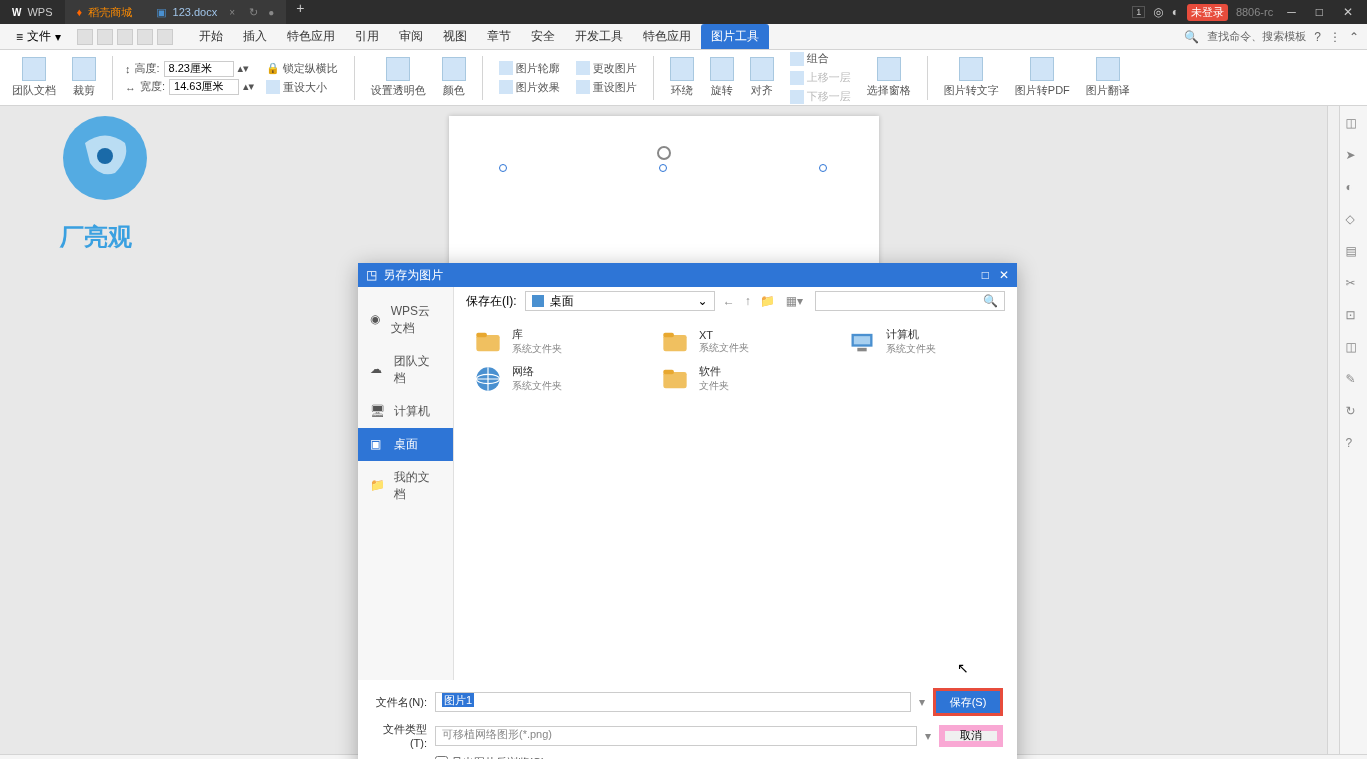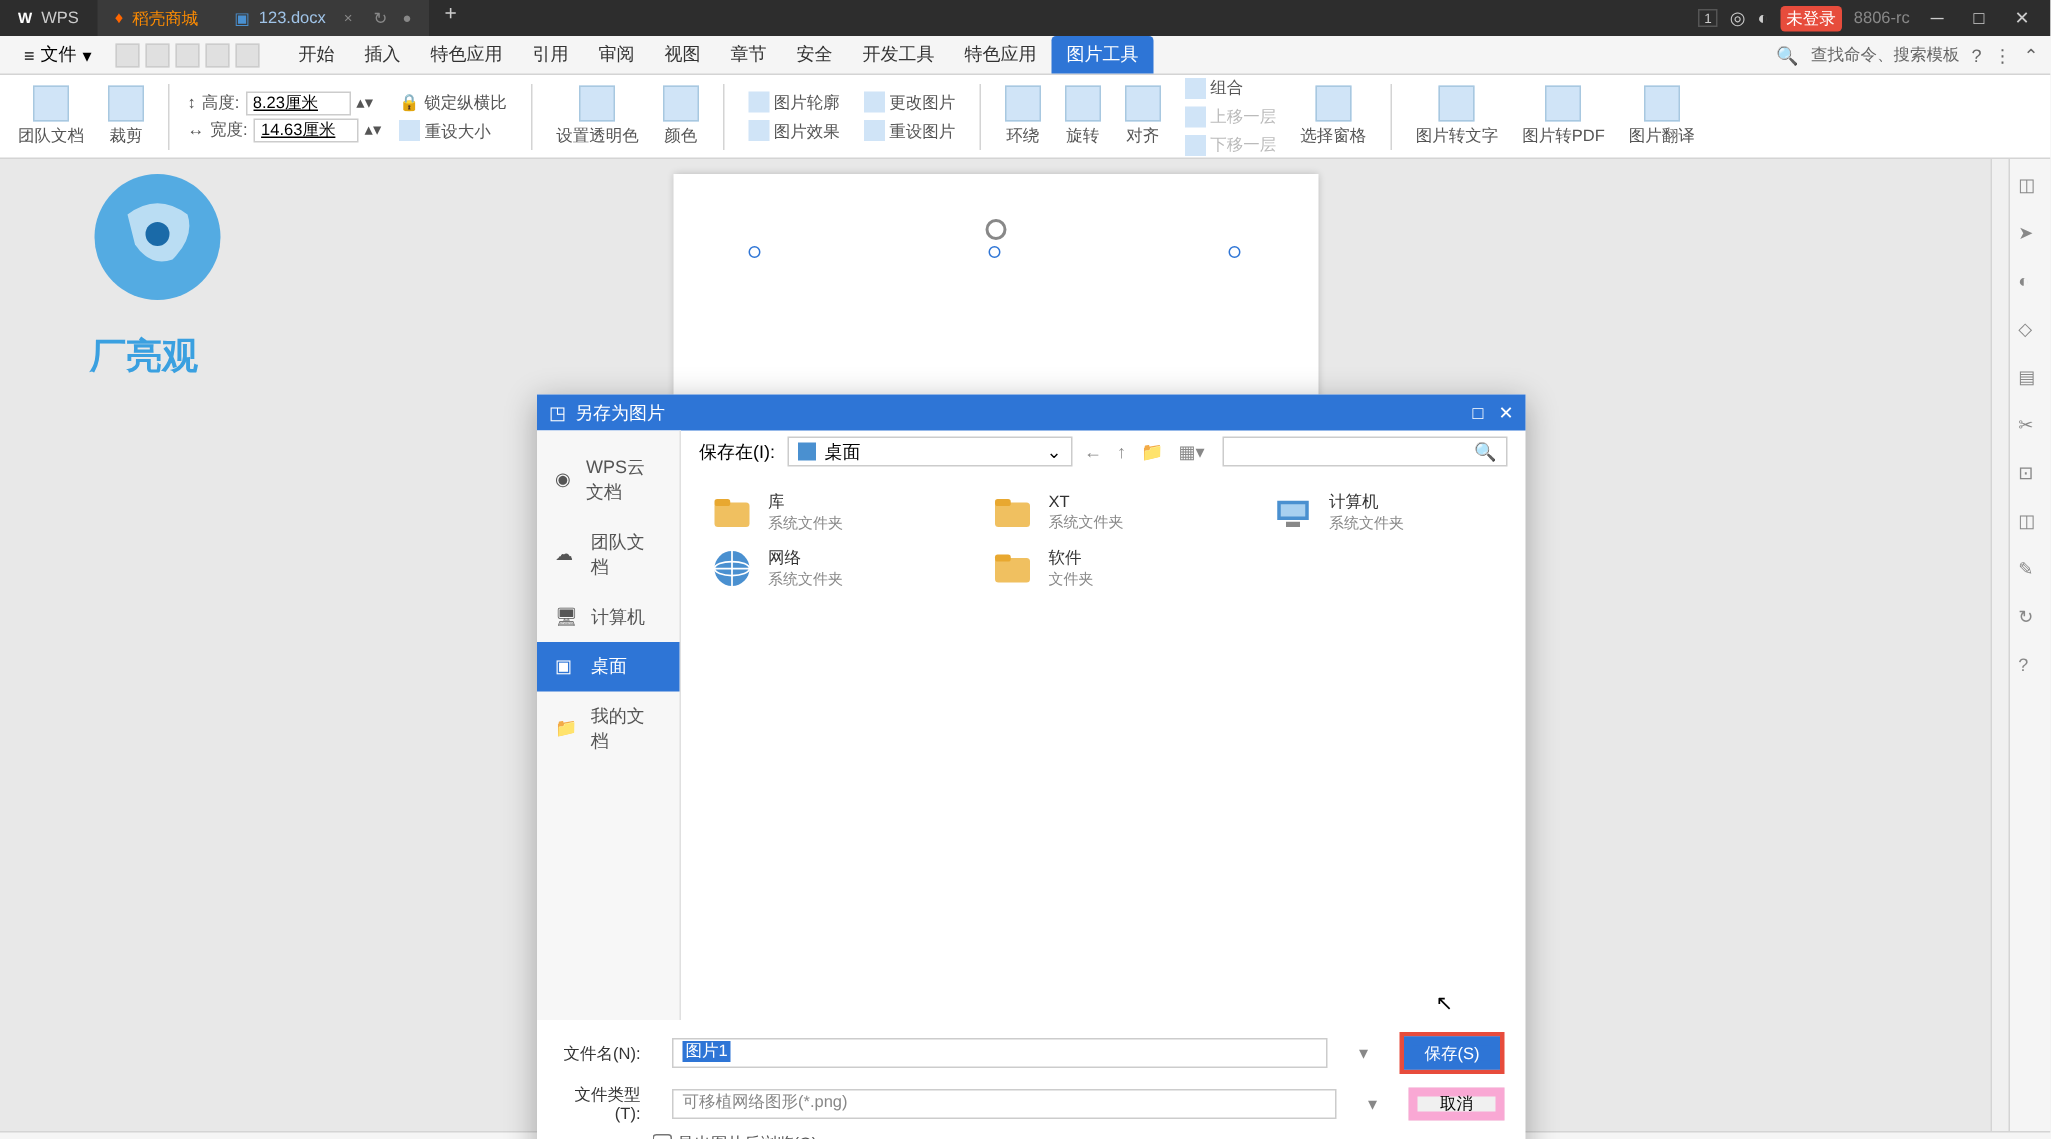--- a/index.html
+++ b/index.html
@@ -33,21 +33,21 @@
     .menu-tab { padding: 4px 10px; font-size: 12px; color: #333; cursor: pointer; }
     .menu-tab.active { background: #2e75d6; color: #fff; border-radius: 3px 3px 0 0; }
     .menu-right { margin-left: auto; display: flex; align-items: center; gap: 8px; color: #666; }
     .search-hint { font-size: 11px; }
     
     
     .ribbon { height: 56px; background: #fff; display: flex; align-items: center; padding: 2px 8px; border-bottom: 1px solid #d4d4d4; gap: 8px; font-size: 11px; color: #555; }
     .ribbon-group { display: flex; flex-direction: column; align-items: center; gap: 2px; padding: 0 4px; }
     .ribbon-icon-big { width: 24px; height: 24px; background: #d0e4f7; border: 1px solid #a8c8e0; }
     .ribbon-divider { width: 1px; height: 44px; background: #d4d4d4; margin: 0 4px; }
-    .dim-input { width: 70px; height: 16px; border: 1px solid #ccc; font-size: 11px; padding: 0 4px; text-decoration: underline; }
+    .dim-input { width: 70px; height: 16px; border: 1px solid #ccc; font-size: 11px; padding: 0 4px; }
     .dim-row { display: flex; align-items: center; gap: 4px; height: 18px; }
     .ribbon-btn { display: flex; align-items: center; gap: 3px; padding: 2px 4px; }
     .ribbon-icon-sm { width: 14px; height: 14px; background: #d0e4f7; display: inline-block; }
     
     
     .main-area { position: relative; background: #e8e8e8; height: 648px; display: flex; }
     .doc-canvas { flex: 1; display: flex; justify-content: center; padding-top: 10px; position: relative; }
     .doc-page { width: 430px; height: 610px; background: #fff; box-shadow: 0 0 5px rgba(0,0,0,0.2); position: relative; }
     .selection-handle { width: 8px; height: 8px; background: #fff; border: 1px solid #2e75d6; position: absolute; border-radius: 4px; }
     .rotate-handle { width: 14px; height: 14px; border: 2px solid #888; border-radius: 50%; position: absolute; left: 50%; top: 30px; transform: translateX(-50%); }
@@ -79,21 +79,21 @@
     .loc-tools { display: flex; gap: 10px; color: #888; }
     .loc-search { flex: 1; max-width: 190px; height: 20px; border: 1px solid #ccc; margin-left: auto; display: flex; align-items: center; padding: 0 6px; }
     .folder-grid { display: grid; grid-template-columns: repeat(3, 1fr); gap: 4px 30px; padding: 4px; }
     .folder-item { display: flex; align-items: center; gap: 8px; padding: 2px; }
     .folder-icon { width: 32px; height: 28px; display: flex; align-items: center; justify-content: center; }
     .folder-icon svg { width: 28px; height: 28px; }
     .folder-info { display: flex; flex-direction: column; }
     .folder-name { font-size: 11px; color: #333; }
     .folder-type { font-size: 10px; color: #888; }
     .modal-footer { padding: 8px 14px; display: flex; flex-direction: column; gap: 6px; }
-    .footer-row { display: flex; align-items: center; gap: 21px; }
+    .footer-row { display: flex; align-items: center; gap: 8px; }
     .footer-label { width: 55px; text-align: right; font-size: 11px; color: #333; }
     .footer-input { flex: 1; height: 20px; border: 1px solid #ccc; padding: 0 6px; font-size: 11px; }
     .footer-input .sel { background: #2e75d6; color: #fff; padding: 1px 2px; }
     .footer-btn { width: 64px; height: 22px; border: 6px solid #f9a8d4; background: #f0f0f0; font-size: 11px; display: flex; align-items: center; justify-content: center; }
     .footer-btn.primary { background: #2e75d6; color: #fff; border-color: #2e75d6; }
     .highlight-box { border: 3px solid #e74c3c; padding: 0; }
     .footer-checkbox { display: flex; align-items: center; gap: 4px; margin-left: 63px; font-size: 11px; color: #555; }
     .cursor-arrow { position: absolute; left: 957px; top: 554px; z-index: 200; font-size: 14px; }
     
     

